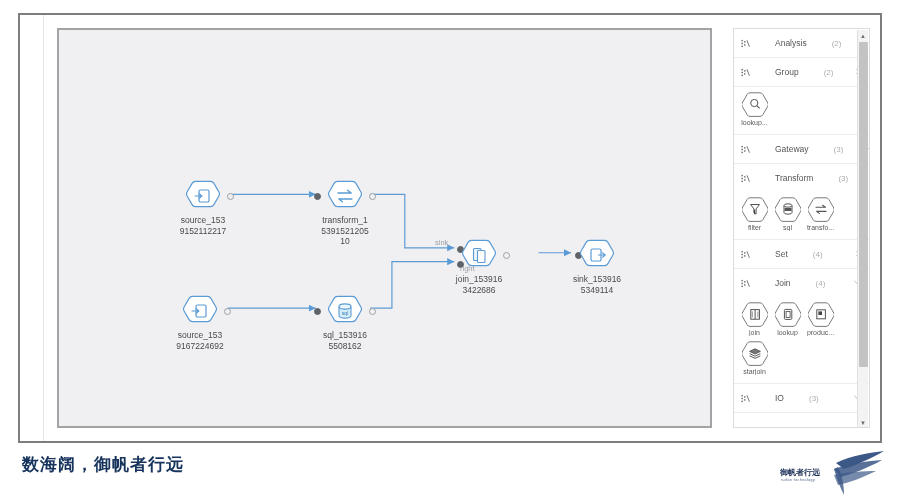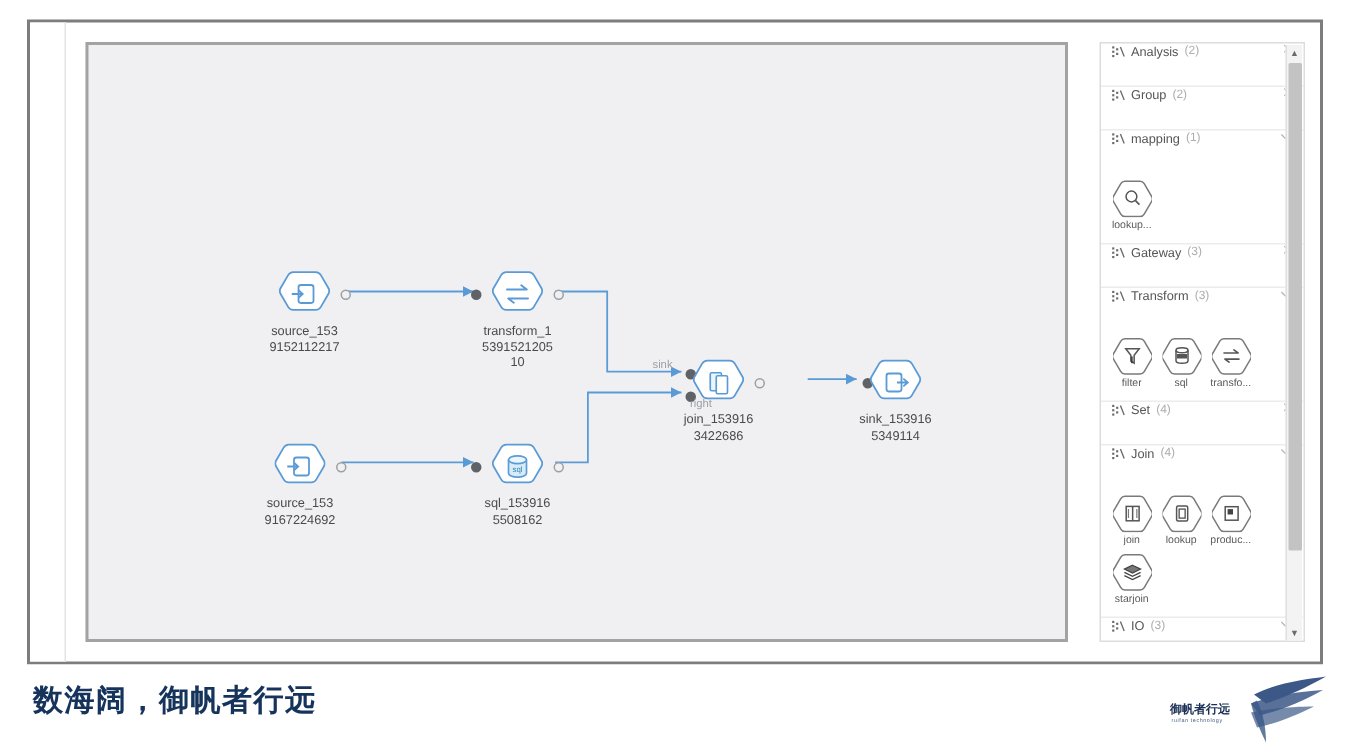--- a/index.html
+++ b/index.html
@@ -49,22 +49,22 @@
   }
 
   
   .right-panel{
     position:absolute;left:713px;top:13px;width:137px;height:400px;
     background:#ffffff;border:1px solid #dcdcdc;box-sizing:border-box;
     overflow:hidden;
   }
   .cat{border-bottom:1px solid #ececec;}
   .cat-head{
-    display:flex;height:28px;padding:0 8px 0 6px;
-    cursor:pointer;box-sizing:border-box;
+    display:flex;align-items:center;height:28px;padding:0 8px 0 6px;
+    cursor:pointer;box-sizing:border-box;gap:21px;
   }
   .cat-ico{
     width:10px;height:10px;margin-right:4px;flex:0 0 10px;
     display:flex;align-items:center;justify-content:center;
   }
   .cat-name{font-size:8.5px;color:#555;}
   .cat-count{font-size:8px;color:#aeaeae;margin-left:4px;}
   .cat-chev{margin-left:auto;color:#b5b5b5;font-size:8px;line-height:1;}
   .cat-body{display:flex;flex-wrap:wrap;padding:2px 0 6px 4px;}
   .tool{
@@ -89,21 +89,21 @@
   .vs-thumb{
     position:absolute;left:1px;top:12px;width:9px;height:325px;
     background:#c3c3c3;border-radius:1px;
   }
 
   
   .footer{
     position:absolute;left:0;top:443px;width:900px;height:57px;background:#ffffff;
   }
   .footer-text{
-    position:absolute;left:22px;top:10px;font-size:20px;color:#16335c;
+    position:absolute;left:22px;top:10px;font-size:17px;color:#16335c;
     font-family:"DejaVu Serif","Liberation Serif",serif;font-weight:bold;
     letter-spacing:1px;
   }
   .brand{position:absolute;right:10px;top:2px;width:112px;height:52px;}
   .brand-cn{
     position:absolute;left:2px;top:22px;font-size:8px;color:#1a2f55;
     font-family:"DejaVu Serif","Liberation Serif",serif;font-weight:bold;
   }
   .brand-en{
     position:absolute;left:3px;top:33px;font-size:3.6px;color:#4a5d80;
@@ -265,39 +265,20 @@
                 </svg>
               </span>
               <span class="cat-name">Group</span>
               <span class="cat-count">(2)</span>
               <span class="cat-chev"><svg viewBox="0 0 10 10" width="7" height="7">
                   <path d="M3 1.5 L6.6 5 L3 8.5" fill="none" stroke="#b5b5b5" stroke-width="1.1"></path>
                 </svg></span>
             </div>
           </div>
           <div class="cat">
-            <div class="cat-head">
-              <span class="cat-ico">
-                <svg viewBox="0 0 10 10" width="9" height="9">
-                  <g fill="#6b6b6b">
-                    <rect x="0.5" y="1" width="1.6" height="1.6"></rect>
-                    <rect x="0.5" y="4.2" width="1.6" height="1.6"></rect>
-                    <rect x="0.5" y="7.4" width="1.6" height="1.6"></rect>
-                    <rect x="3.4" y="2.4" width="1.6" height="1.6"></rect>
-                    <rect x="3.4" y="5.8" width="1.6" height="1.6"></rect>
-                  </g>
-                  <path d="M6.6 1.4 L9.4 8.6" stroke="#6b6b6b" stroke-width="1"></path>
-                </svg>
-              </span>
-              <span class="cat-name">mapping</span>
-              <span class="cat-count">(1)</span>
-              <span class="cat-chev"><svg viewBox="0 0 10 10" width="8" height="8">
-                  <path d="M1.6 3.4 L5 6.8 L8.4 3.4" fill="none" stroke="#b5b5b5" stroke-width="1.1"></path>
-                </svg></span>
-            </div>
             <div class="cat-body">
               <div class="tool">
                 <span class="tool-hex"><svg viewBox="0 0 26 26" width="26" height="26">
                     <path d="M8 1.8 h10 a3.2 3.2 0 0 1 2.8 1.6 l5 8.6 a3.2 3.2 0 0 1 0 3.2 l-5 8.6 a3.2 3.2 0 0 1-2.8 1.6 h-10 a3.2 3.2 0 0 1-2.8-1.6 l-5-8.6 a3.2 3.2 0 0 1 0-3.2 l5-8.6 a3.2 3.2 0 0 1 2.8-1.6 z" fill="#fff" stroke="#7a7a7a" stroke-width="1"></path>
                     <circle cx="12.3" cy="12" r="3.6" fill="none" stroke="#555" stroke-width="1"></circle>
                     <path d="M15 14.8 l2.6 2.6" stroke="#555" stroke-width="1.1"></path>
                   </svg></span>
                 <span class="tool-label">lookup...</span>
               </div>
             </div>

